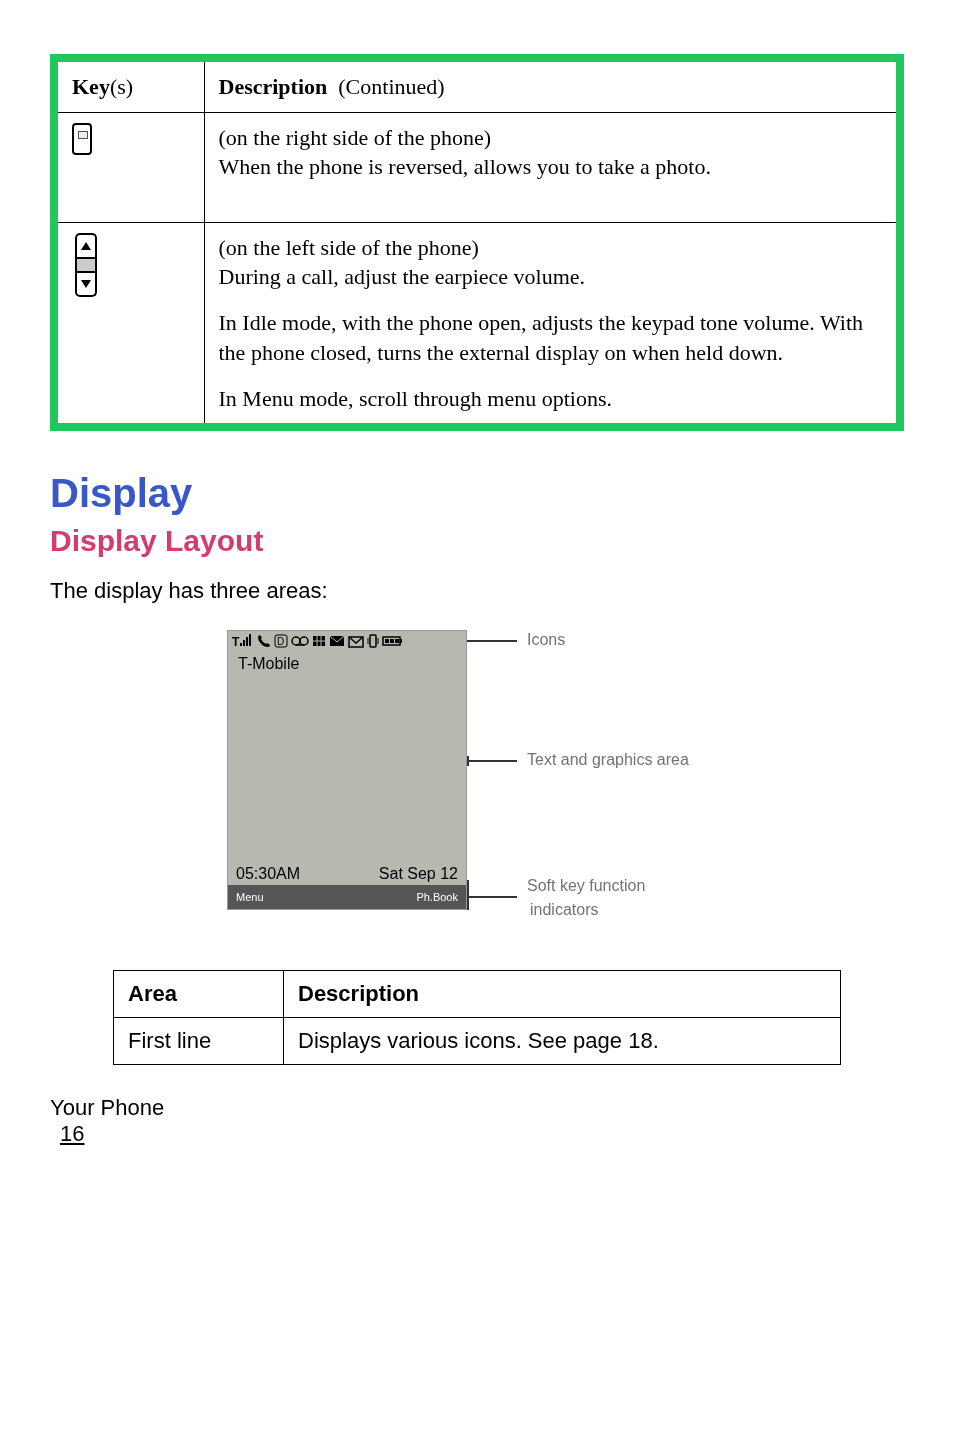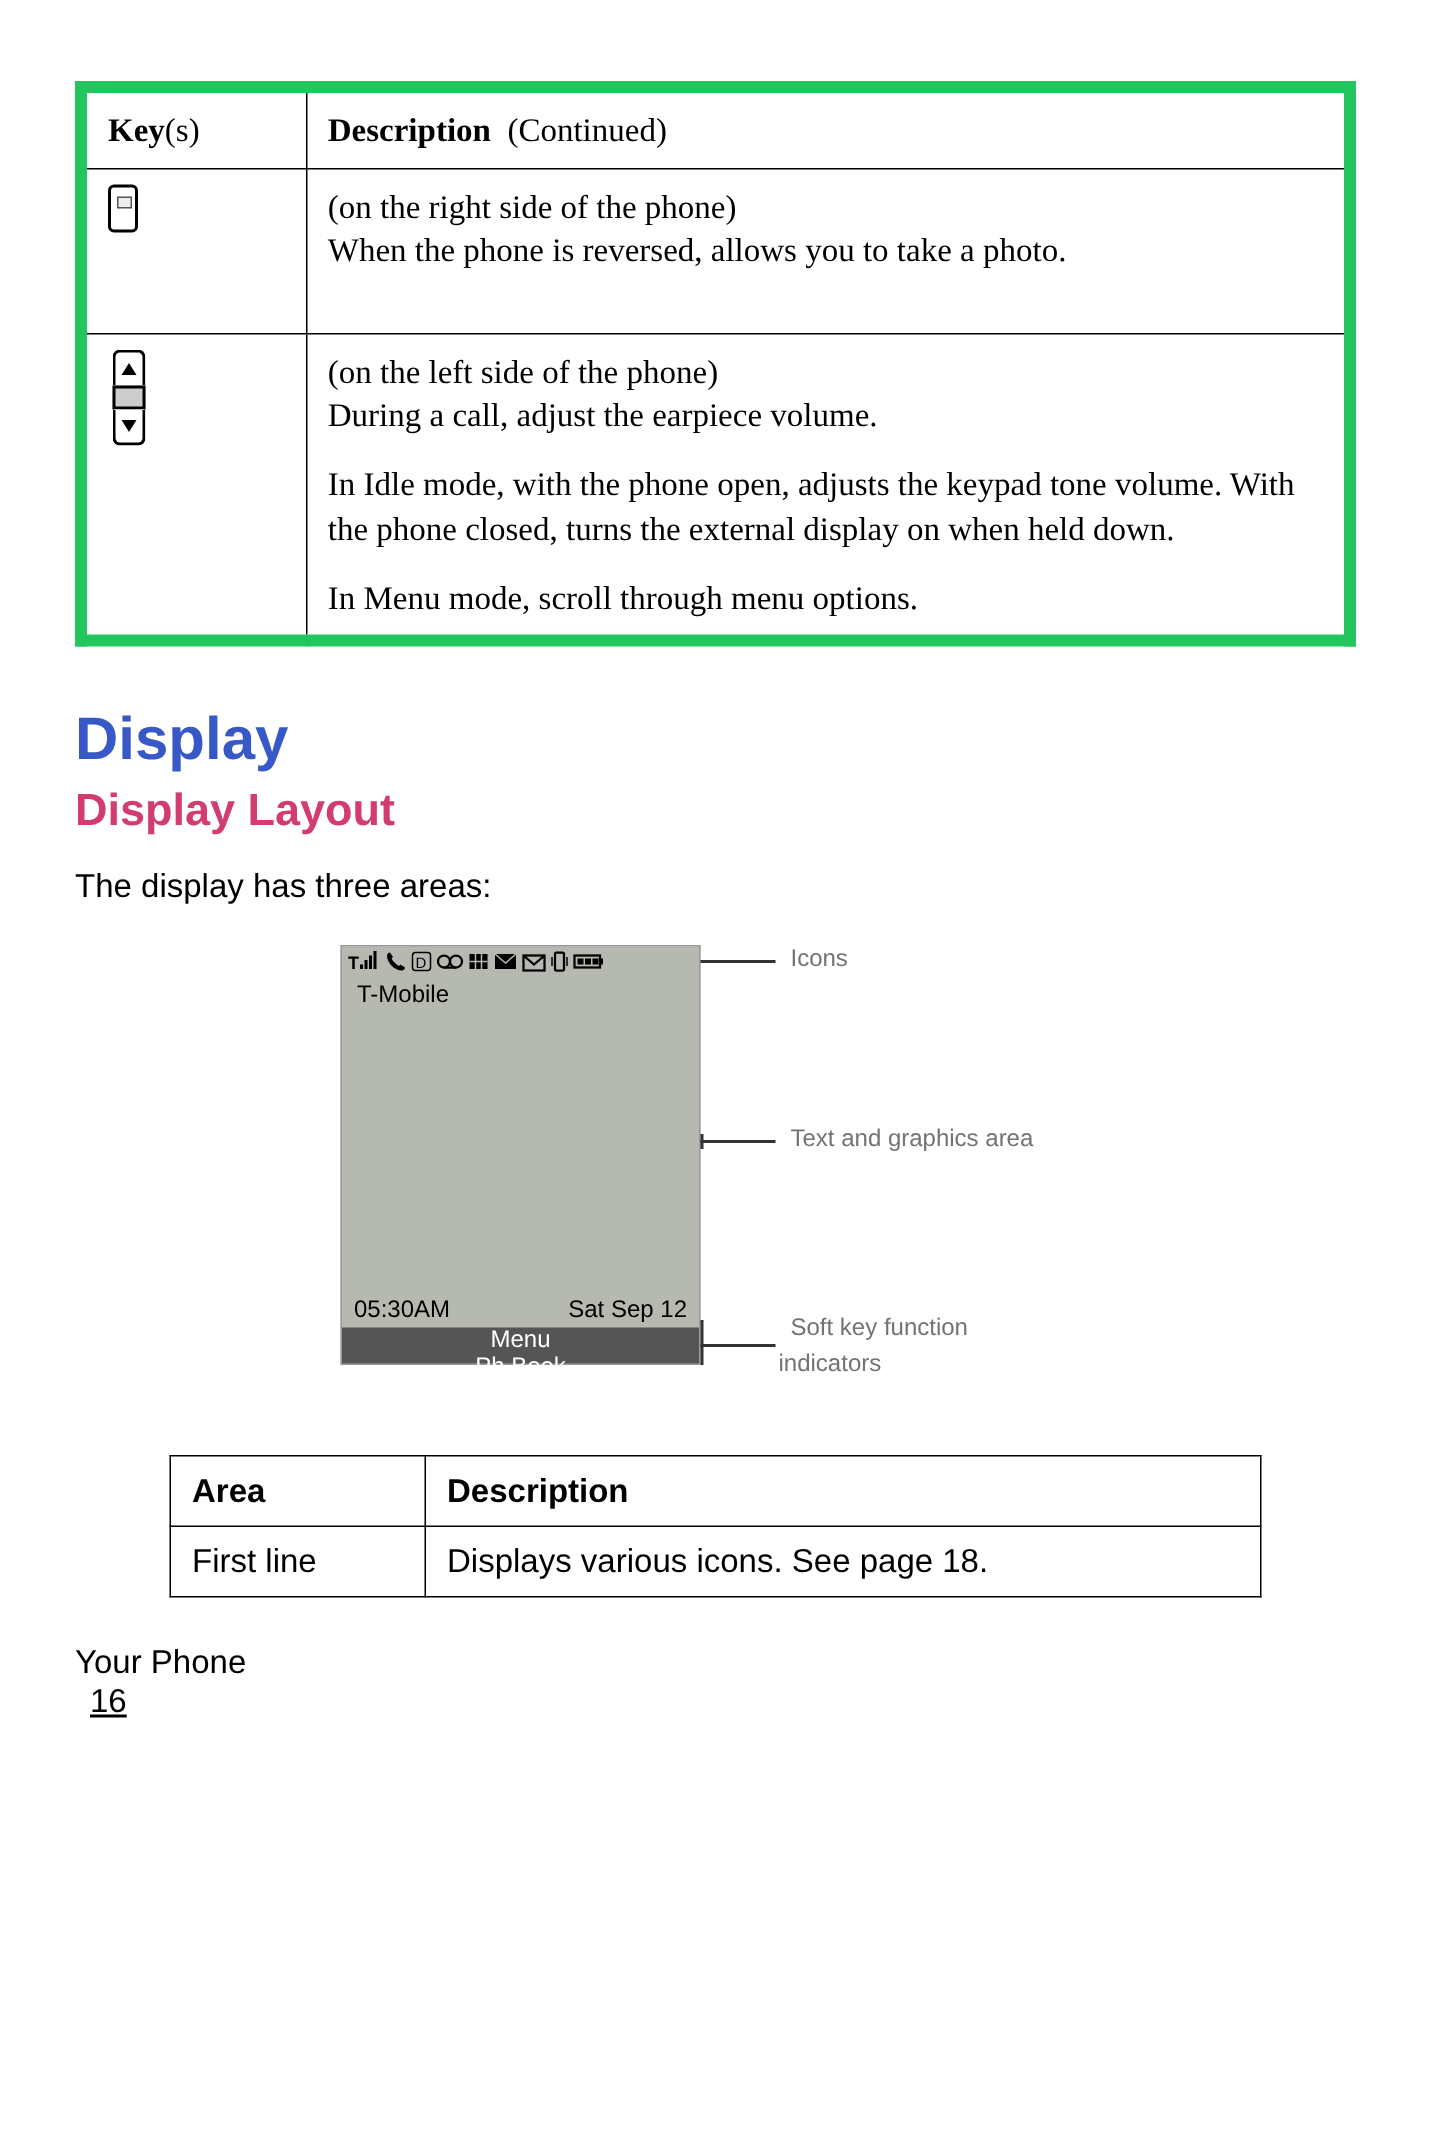--- a/index.html
+++ b/index.html
@@ -142,23 +142,22 @@
   .softkey-row {
     position: absolute;
     bottom: 0;
     left: 0; right: 0;
     height: 24px;
     background: #555;
     color: #fff;
     display: flex;
     justify-content: space-between;
     align-items: center;
-    font-size: 16px;
+    font-size: 11px;
     padding: 0 8px;
-    flex-direction: column;
   }
   .label {
     position: absolute;
     font-size: 16px;
     color: #737373;
     line-height: 1.2;
   }
   .call-line {
     position: absolute;
     background: #333;
@@ -332,21 +331,21 @@
   <div class="call-line" style="left:300px; top:10px; width:50px; height:2px;"></div>
   <div class="label" style="left:360px; top:0px;">Icons</div>
 
   <div class="call-line" style="left:300px; top:130px; width:50px; height:2px;"></div>
   <div class="call-line" style="left:300px; top:126px; width:2px; height:10px;"></div>
   <div class="label" style="left:360px; top:120px;">Text and graphics area</div>
 
   <div class="call-line" style="left:300px; top:266px; width:50px; height:2px;"></div>
   <div class="call-line" style="left:300px; top:250px; width:2px; height:30px;"></div>
   <div class="label" style="left:360px; top:246px;">Soft key function</div>
-  <div class="label" style="left:352px; top:270px;">indicators</div>
+  <div class="label" style="left:363px; top:270px;">indicators</div>
 </div>
 
 <table class="areatable">
   <tbody>
       <tr>
     <th style="width:170px;">Area</th>
     <th>Description</th>
   </tr>
   <tr>
     <td>First line</td>

